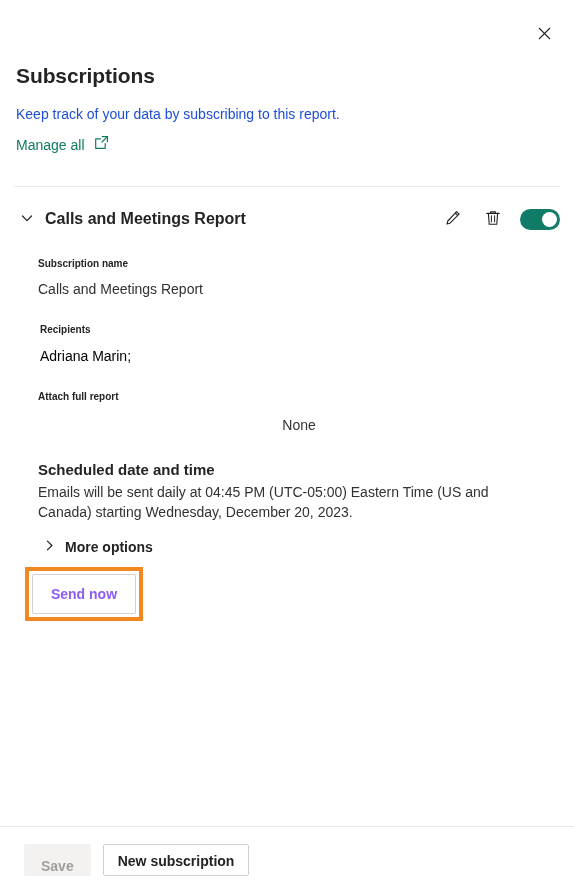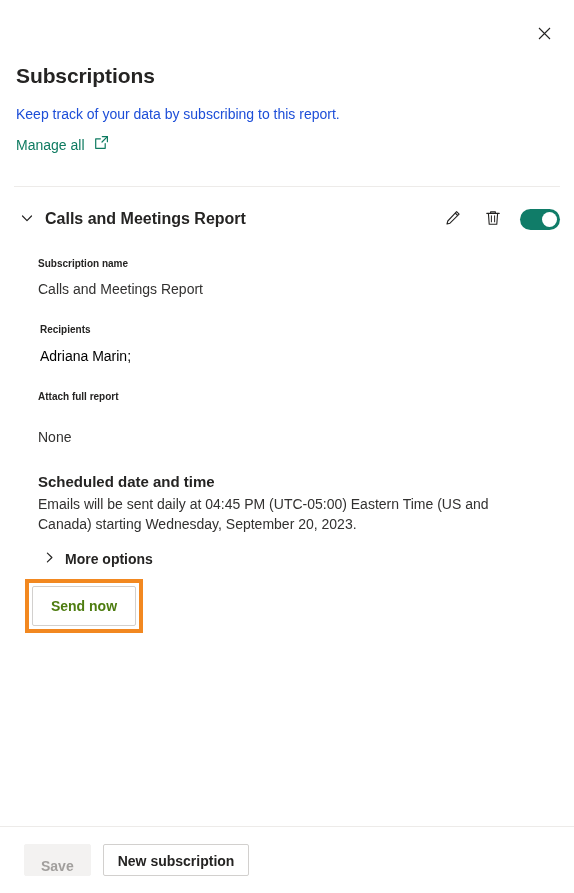--- a/index.html
+++ b/index.html
@@ -162,21 +162,21 @@
     cursor: pointer;
   }
 
   .grp-name   { margin-top: 14px; }
   .grp-name .field-value { margin-top: 5px; }
 
   .grp-recipients { margin-top: 21px; padding-left: 2px; }
   .grp-recipients .field-value { margin-top: 6px; }
 
   .grp-attach { margin-top: 21px; }
-  .grp-attach .field-value { margin-top: 20px; }
+  .grp-attach .field-value { margin-top: 8px; text-align: center; }
 
   .grp-sched { margin-top: 24px; }
   .grp-sched .field-label { font-size: 15px; line-height: 21px; }
   .grp-sched .field-value { margin-top: 2px; max-width: 508px; }
 
   .more-options {
     display: flex;
     align-items: center;
     gap: 9px;
     margin-top: 17px;
@@ -210,21 +210,21 @@
     left: 7px;
     top: 7px;
     width: 104px;
     height: 40px;
     background: #ffffff;
     border: 1px solid #D2D0CE;
     border-radius: 2px;
     font-family: inherit;
     font-size: 14px;
     font-weight: 600;
-    color: #4d7c0f;
+    color: #8b5cf6;
     cursor: pointer;
   }
 
   
   .footer {
     position: absolute;
     left: 0;
     right: 0;
     bottom: 0;
     height: 67px;
@@ -336,21 +336,21 @@
       <div class="field-value link">Adriana Marin;</div>
     </div>
 
     <div class="grp-attach">
       <div class="field-label">Attach full report</div>
       <div class="field-value">None</div>
     </div>
 
     <div class="grp-sched">
       <div class="field-label">Scheduled date and time</div>
-      <div class="field-value">Emails will be sent daily at 04:45 PM (UTC-05:00) Eastern Time (US and Canada) starting Wednesday, September 20, 2023.</div>
+      <div class="field-value">Emails will be sent daily at 04:45 PM (UTC-05:00) Eastern Time (US and Canada) starting Wednesday, December 20, 2023.</div>
     </div>
 
     <button class="more-options">
       <span>
         <svg width="13" height="13" viewBox="0 0 13 13" aria-hidden="true">
           <path d="M4.4 2.1 L8.9 6.5 L4.4 10.9" stroke="#252423" stroke-width="1.2" fill="none" stroke-linecap="round" stroke-linejoin="round"></path>
         </svg>
       </span>
       <span>More options</span>
     </button>

